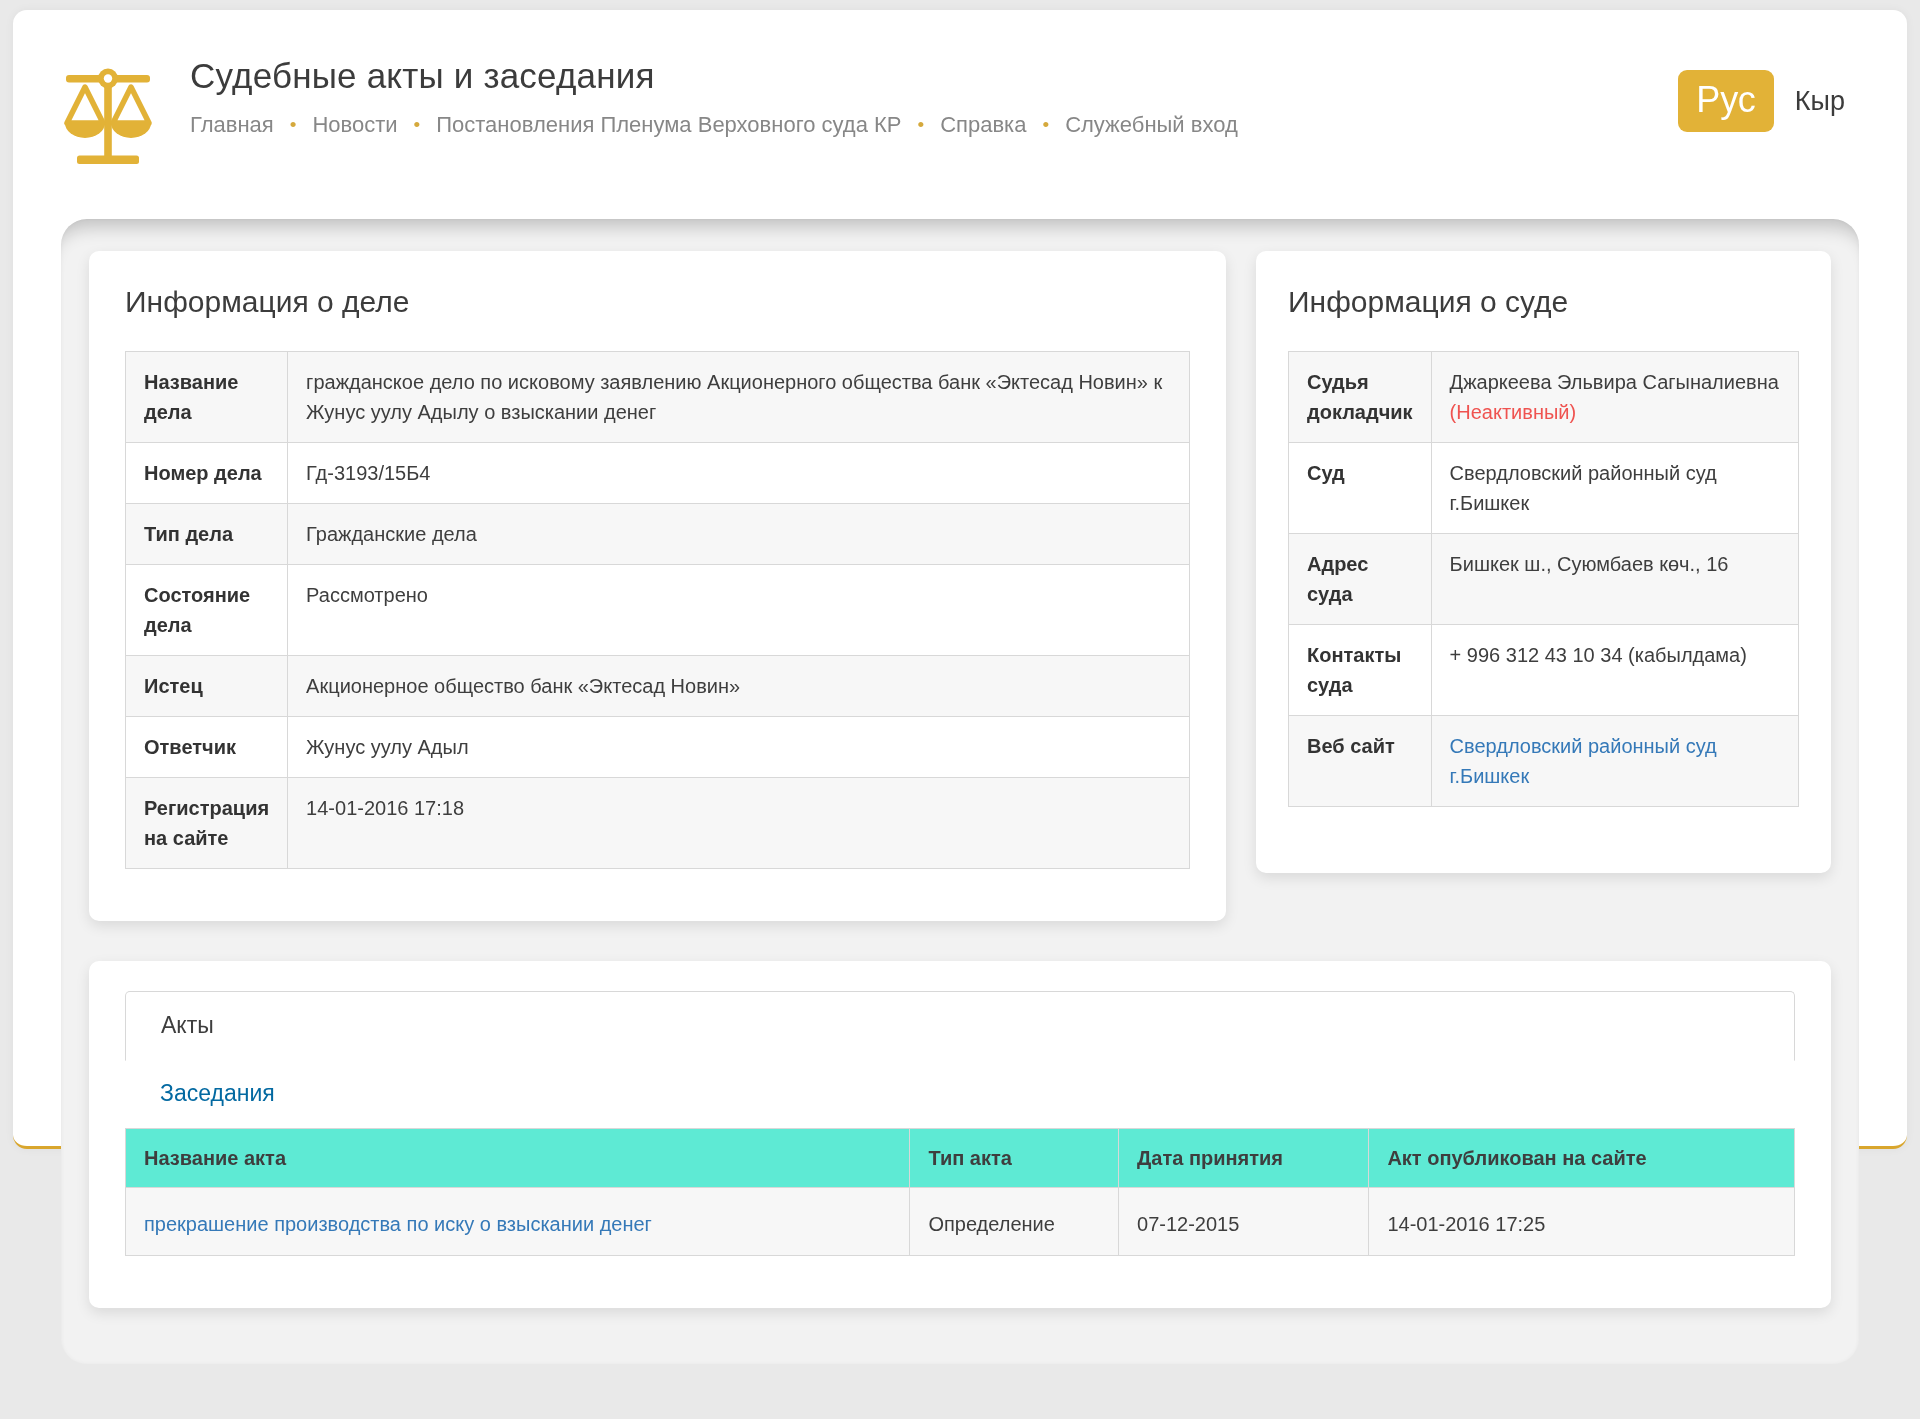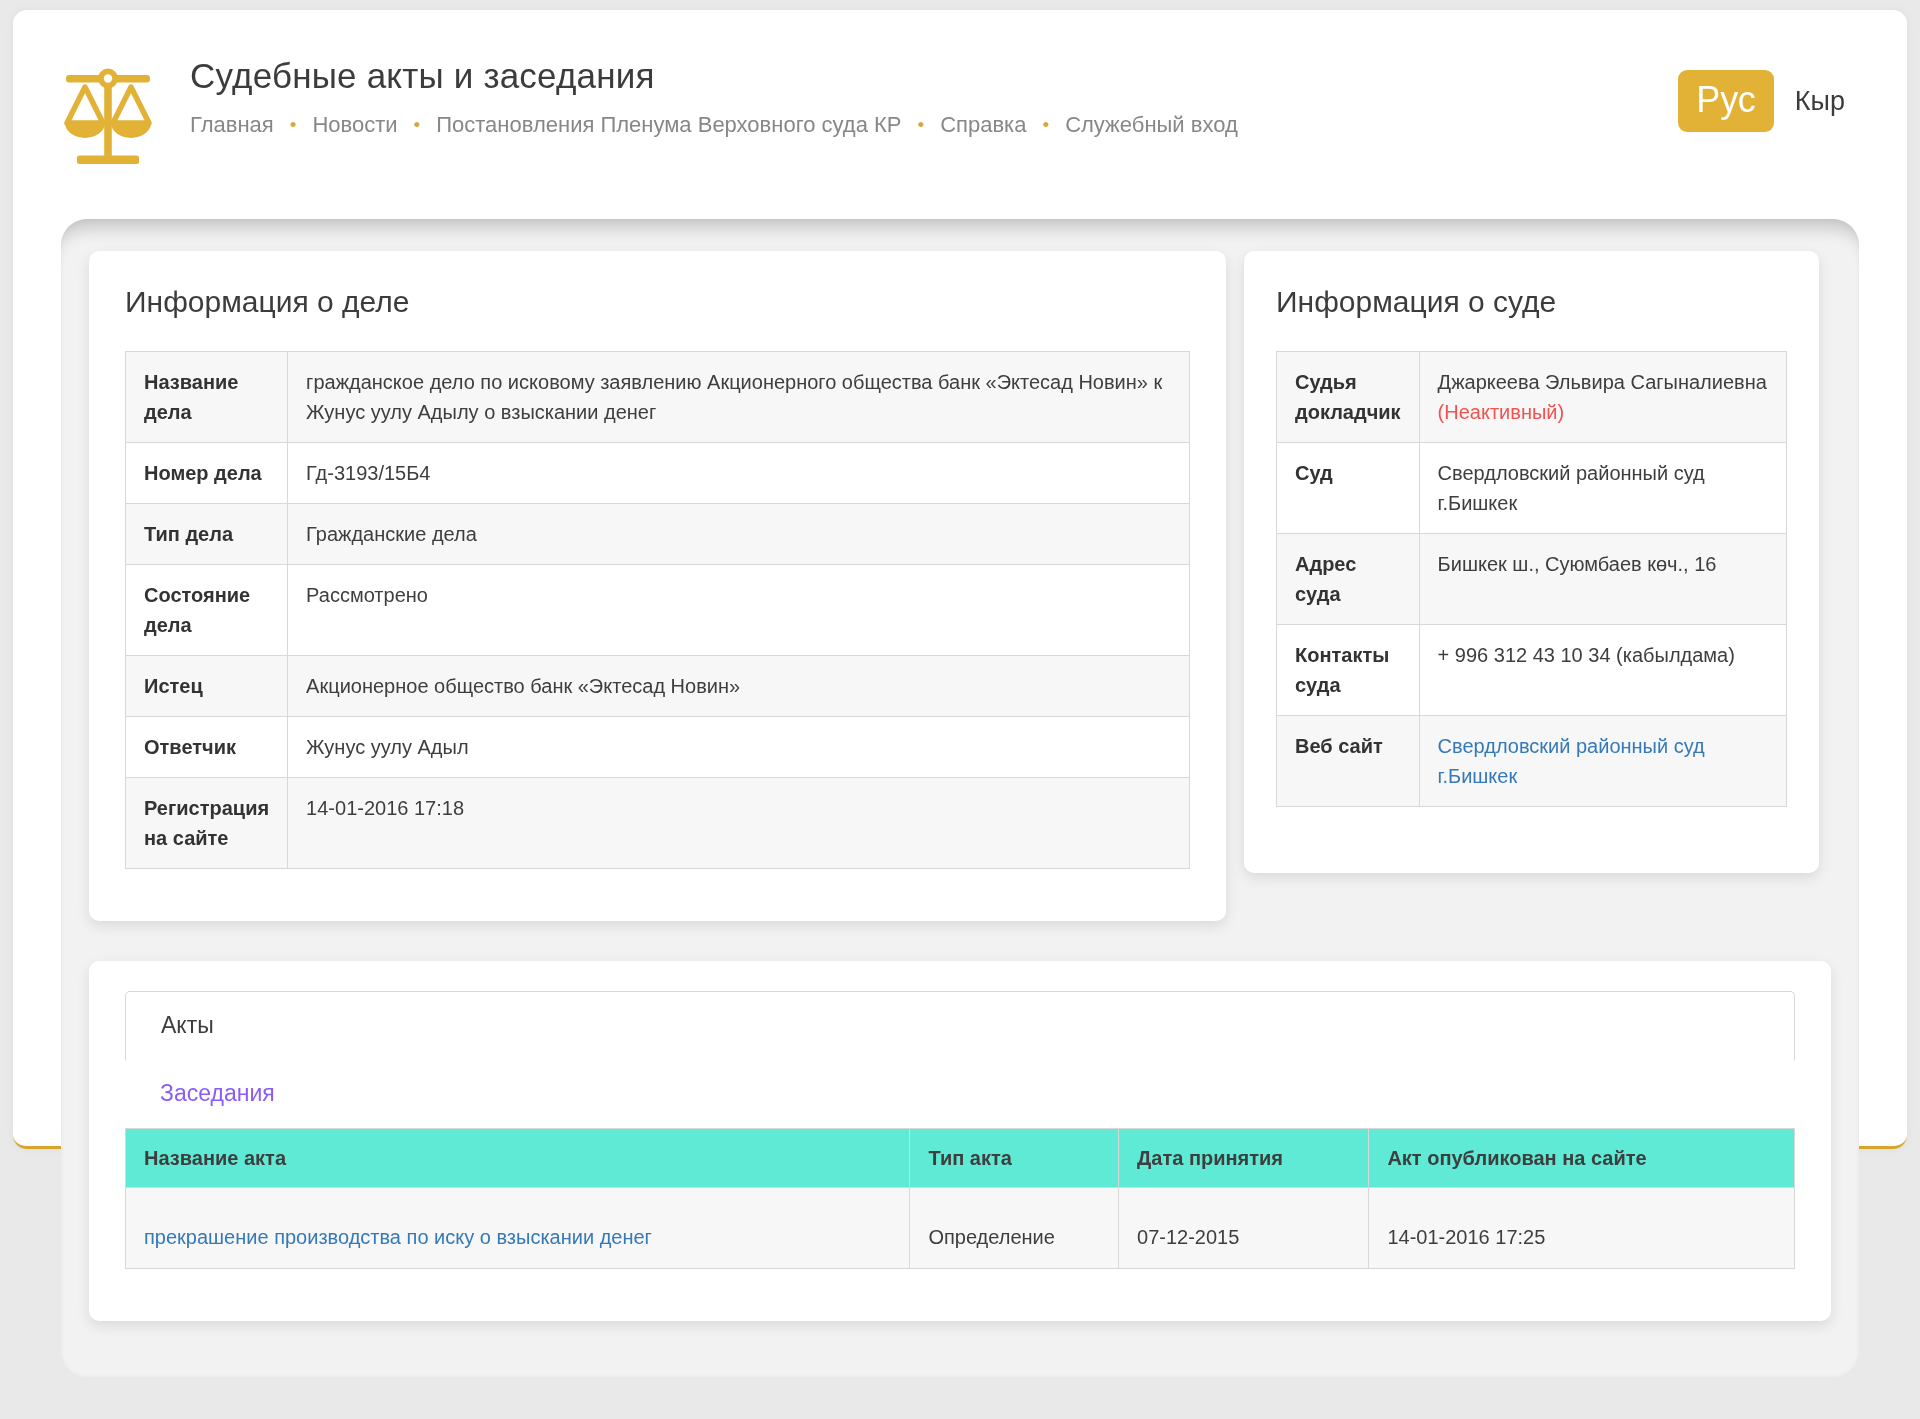--- a/index.html
+++ b/index.html
@@ -68,21 +68,21 @@
     cursor: pointer;
   }
   
   .band {
     margin: 54px 48px 0;
     background: #f2f2f2;
     border-radius: 26px;
     padding: 32px 28px 56px;
     box-shadow: inset 0 22px 18px -14px rgba(0,0,0,0.20), inset 0 0 4px rgba(0,0,0,0.04);
   }
-  .cards-row { display: flex; align-items: flex-start; gap: 18px; }
+  .cards-row { display: flex; align-items: flex-start; gap: 30px; }
   .card {
     background: #ffffff;
     border-radius: 10px;
     box-shadow: 0 5px 14px rgba(0,0,0,0.10);
   }
   .card-case  { width: 1137px; padding: 34px 36px 52px; }
   .card-court { width: 575px;  padding: 34px 32px 66px; }
   .card-title {
     margin: 0 0 32px;
     font-size: 30px;
@@ -120,36 +120,36 @@
     cursor: pointer;
   }
   .tab-active {
     color: #3e3e3e;
     background: #ffffff;
     border: 1px solid #d8d8d8;
     border-bottom: 1px solid #ffffff;
     margin-bottom: -1px;
     border-radius: 5px 5px 0 0;
   }
-  .tab-link { color: #8b5cf6; }
+  .tab-link { color: #0369a1; }
   .acts-table {
     width: 100%;
     border-collapse: collapse;
     font-size: 20px;
     color: #3e3e3e;
   }
   .acts-table th, .acts-table td {
     border: 1px solid #d8d8d8;
     text-align: left;
     font-weight: normal;
     padding: 15px 18px;
     line-height: 1.4;
   }
   .acts-table th { border-top: none; font-weight: bold; background: #5eead4; }
-  .acts-table td { background: #f7f7f7; padding-top: 35px; padding-bottom: 17px; }
+  .acts-table td { background: #f7f7f7; padding-top: 22px; padding-bottom: 17px; }
   .acts-table .col-name { width: 47%; }
   .acts-table .col-type { width: 12.5%; }
   .acts-table .col-date { width: 15%; }
 </style>
 </head>
 <body>
 
 <div class="page">
 
   <div class="header">

